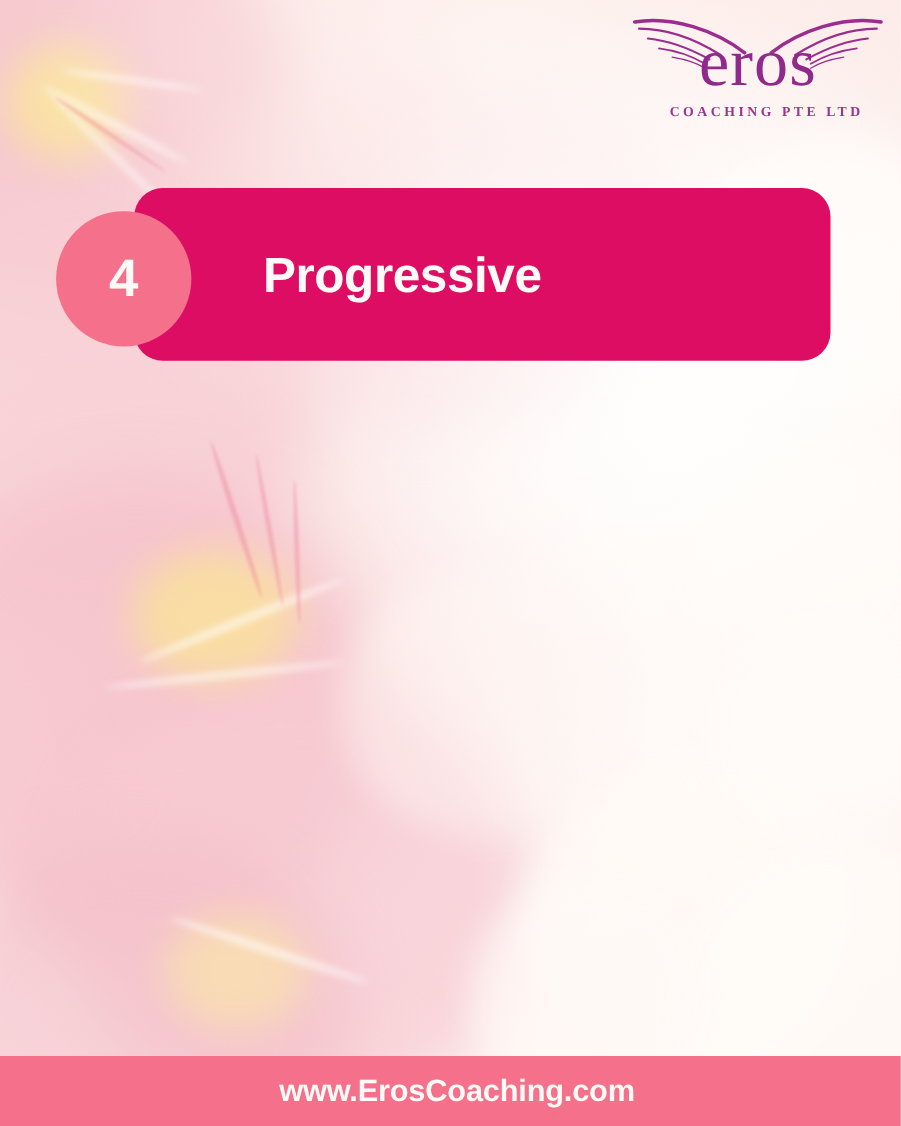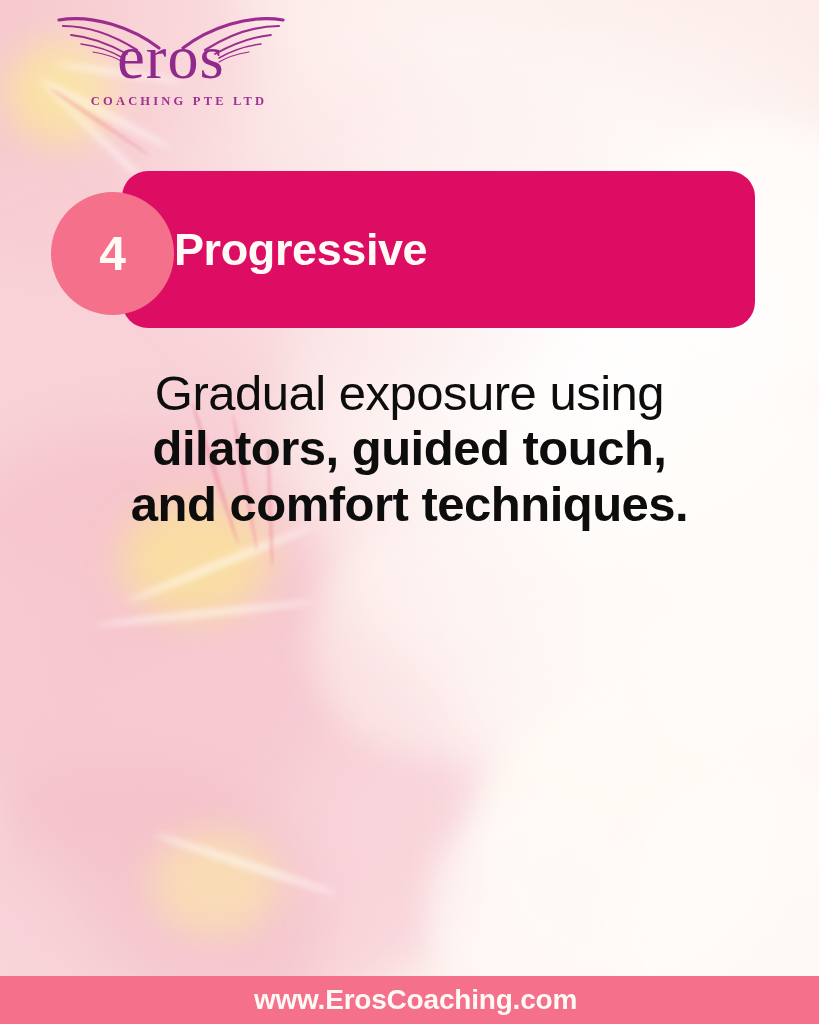--- a/index.html
+++ b/index.html
@@ -98,21 +98,21 @@
 
   
   .logo {
     position: absolute;
     left: 0;
     right: 0;
     top: 8px;
     height: 110px;
     display: flex;
     flex-direction: column;
-    align-items: flex-start;
+    align-items: flex-end;
     justify-content: flex-start;
     margin-left: 41px;
   }
   .logo-mark {
     position: relative;
     width: 260px;
     height: 108px;
   }
   .logo-wings {
     position: absolute;
@@ -152,21 +152,21 @@
     left: 122px;
     top: 171px;
     width: 633px;
     height: 157px;
     background: #dc0d62;
     border-radius: 26px;
     display: flex;
     align-items: center;
   }
   .banner-title {
-    margin-left: 52px;
+    margin-left: 117px;
     margin-right: 24px;
     color: #fffaf6;
     font-size: 45px;
     font-weight: bold;
     line-height: 1.1;
     letter-spacing: -0.4px;
   }
   .badge {
     position: absolute;
     left: 51px;
@@ -201,21 +201,21 @@
   .body-copy .line { display: block; white-space: nowrap; }
   .body-copy .line.lead   { font-weight: normal; }
   .body-copy .line.strong { font-weight: bold; }
 
   
   .footer {
     position: absolute;
     left: 0;
     right: 0;
     bottom: 0;
-    height: 48px;
+    height: 64px;
     background: #f4708b;
     display: flex;
     align-items: center;
     justify-content: center;
     padding-left: 12px;
   }
   .footer-url {
     color: #fffaf6;
     font-size: 28px;
     font-weight: bold;
@@ -287,23 +287,18 @@
   <div class="banner">
     <div class="banner-title">
       <span>Progressive</span><br>
     </div>
   </div>
 
   <div class="badge">
     <span class="badge-number">4</span>
   </div>
 
-  <div class="body-copy">
-    <span class="line lead">Gradual exposure using</span>
-    <span class="line strong">dilators, guided touch,</span>
-    <span class="line strong">and comfort techniques.</span>
-  </div>
 
   <div class="footer">
     <span class="footer-url">www.ErosCoaching.com</span>
   </div>
 
 </div>
 
 </body></html>

